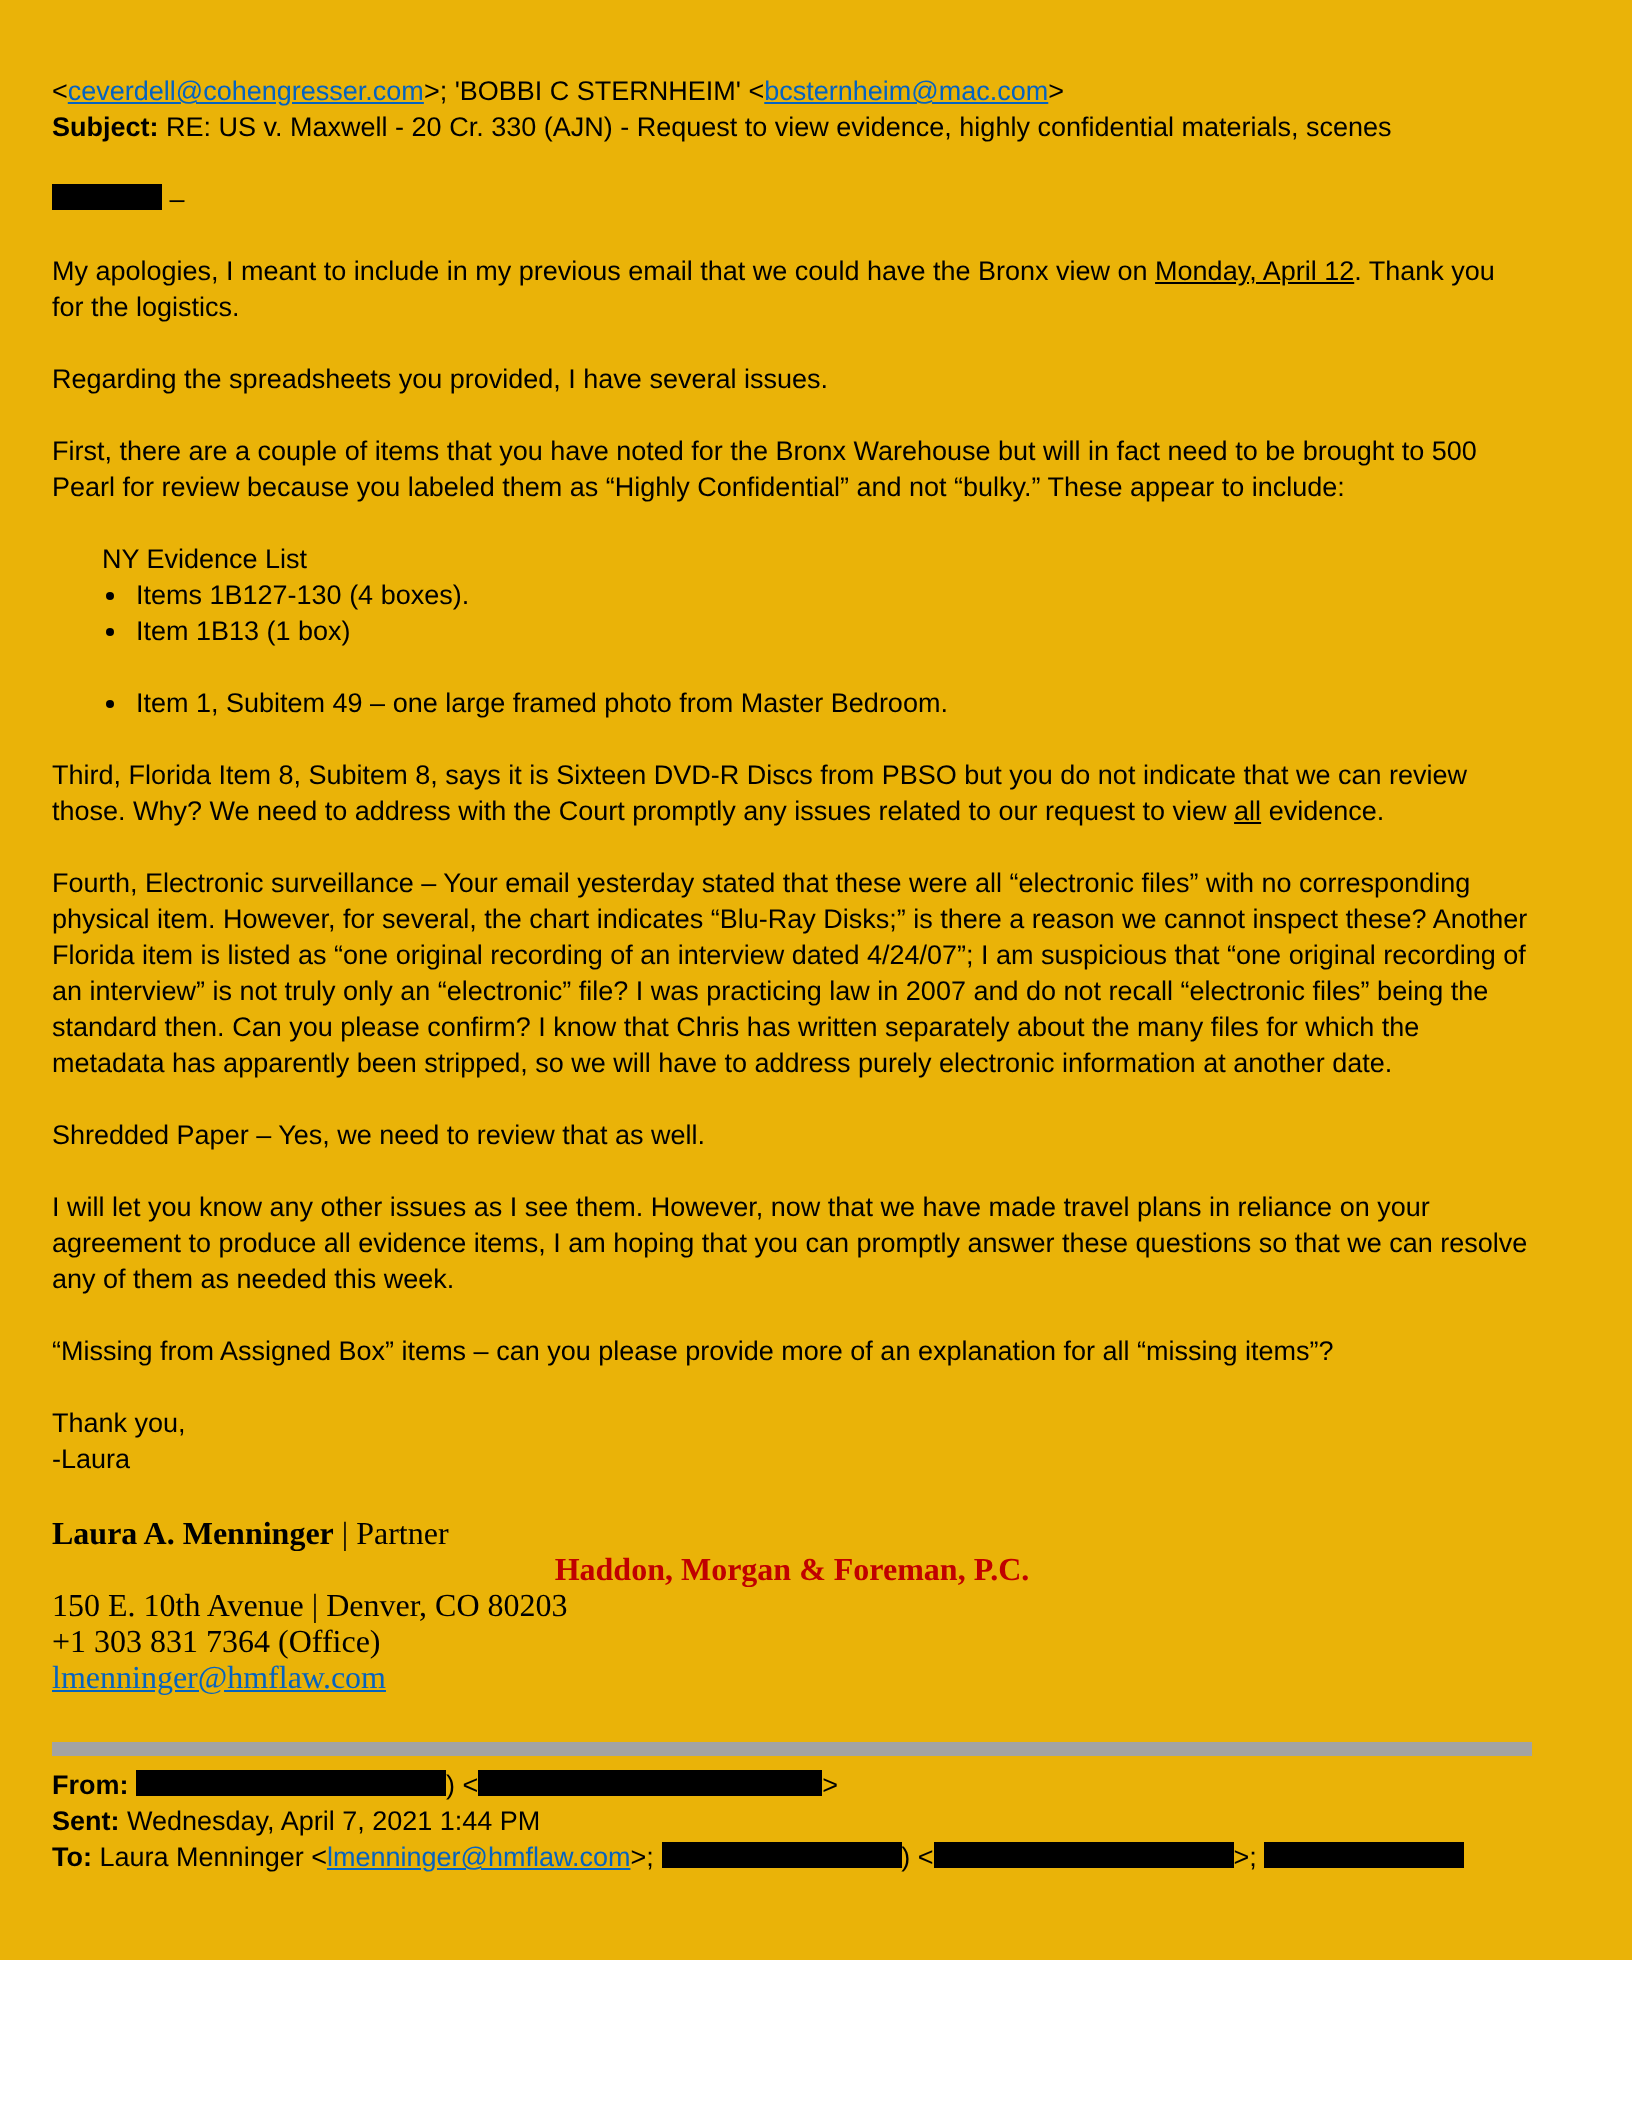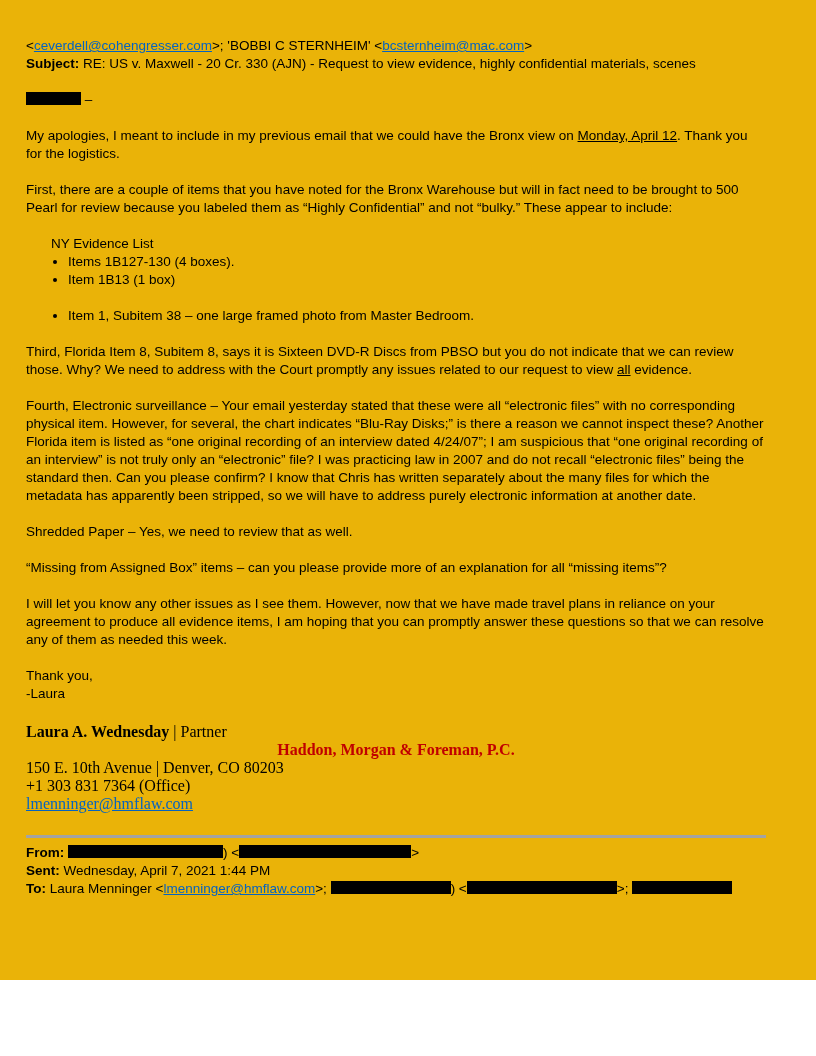--- a/index.html
+++ b/index.html
@@ -15,65 +15,66 @@
   .block-gap{margin:0 0 18px 0;}
   .u{text-decoration:underline;}
   .link{color:#0563C1;text-decoration:underline;cursor:pointer;}
   .redact{display:inline-block;height:13px;background:#000;vertical-align:-1px;}
   .w55{width:55px}.w100{width:100px}.w120{width:120px}.w150{width:150px}.w155{width:155px}.w172{width:172px}
   .list-title{margin:0 0 0 25px;}
   ul.evidence{margin:0 0 18px 25px;padding:0 0 0 17px;list-style:disc;}
   ul.evidence li{margin:0;padding:0;}
   .signature{margin:20px 0 0 0;font-family:"Liberation Serif",serif;font-size:16px;line-height:18px;}
   .sig-firm{font-weight:bold;color:#C00000;text-align:center;}
-  .reply-header{margin-top:22px;border-top:3px solid #a3a3a3;padding-top:6px;}
+  .reply-header{margin-top:22px;border-top:7px solid #a3a3a3;padding-top:6px;}
 </style>
 </head>
 <body>
 
 <div class="page">
 
   <div class="hdr"><span>&lt;</span><a class="link">ceverdell@cohengresser.com</a><span>&gt;; 'BOBBI C STERNHEIM' &lt;</span><a class="link">bcsternheim@mac.com</a><span>&gt;</span></div>
 
   <div class="hdr block-gap"><b>Subject:</b>
     <span>RE: US v. Maxwell - 20 Cr. 330 (AJN) - Request to view evidence, highly confidential materials, scenes</span></div>
 
   <div class="block-gap"><span class="redact w55"></span>
     <span>–</span></div>
 
   <p><span>My apologies, I meant to include in my previous email that we could have the Bronx view on </span><span class="u">Monday, April 12</span><span>.  Thank you for the logistics.</span></p>
 
+  <p>Regarding the spreadsheets you provided, I have several issues.</p>
 
   <p>First, there are a couple of items that you have noted for the Bronx Warehouse but will in fact need to be brought to 500 Pearl for review because you labeled them as “Highly Confidential” and not “bulky.”  These appear to include:</p>
 
   <div class="list-title">NY Evidence List</div>
   <ul class="evidence">
     <li>Items 1B127-130 (4 boxes).</li>
     <li>Item 1B13 (1 box)</li>
   </ul>
 
   <ul class="evidence">
-    <li>Item 1, Subitem 38 – one large framed photo from Master Bedroom.</li>
+    <li>Item 1, Subitem 49 – one large framed photo from Master Bedroom.</li>
   </ul>
 
 
   <p><span>Third, Florida Item 8, Subitem 8, says it is Sixteen DVD-R Discs from PBSO but you do not indicate that we can review those.  Why?  We need to address with the Court promptly any issues related to our request to view </span><span class="u">all</span><span> evidence.</span></p>
 
   <p>Fourth, Electronic surveillance – Your email yesterday stated that these were all “electronic files” with no corresponding physical item.  However, for several, the chart indicates “Blu-Ray Disks;” is there a reason we cannot inspect these? Another Florida item is listed as “one original recording of an interview dated 4/24/07”;  I am suspicious that “one original recording of an interview” is not truly only an “electronic” file?  I was practicing law in 2007 and do not recall “electronic files” being the standard then.  Can you please confirm?  I know that Chris has written separately about the many files for which the metadata has apparently been stripped, so we will have to address purely electronic information at another date.</p>
 
   <p>Shredded Paper – Yes, we need to review that as well.</p>
 
+  <p>I will let you know any other issues as I see them.  However, now that we have made travel plans in reliance on your agreement to produce all evidence items, I am hoping that you can promptly answer these questions so that we can resolve any of them as needed this week.</p>
+
   <p>“Missing from Assigned Box” items – can you please provide more of an explanation for all “missing items”?</p>
-
-  <p>I will let you know any other issues as I see them.  However, now that we have made travel plans in reliance on your agreement to produce all evidence items, I am hoping that you can promptly answer these questions so that we can resolve any of them as needed this week.</p>
 
   <p><span>Thank you,</span><br><span>-Laura</span></p>
 
   <div class="signature">
-    <div><b>Laura A. Wednesday</b><span> | </span><span>Partner</span></div>
+    <div><b>Laura A. Menninger</b><span> | </span><span>Partner</span></div>
     <div class="sig-firm">Haddon, Morgan &amp; Foreman, P.C.</div>
     <div>150 E. 10th Avenue | Denver, CO 80203</div>
     <div>+1 303 831 7364 (Office)</div>
     <div><a class="link">lmenninger@hmflaw.com</a></div>
   </div>
 
   <div class="reply-header">
     <div><b>From:</b>
       <span class="redact w155"></span><span>) &lt;</span><span class="redact w172"></span><span>&gt;</span></div>
     <div><b>Sent:</b>

